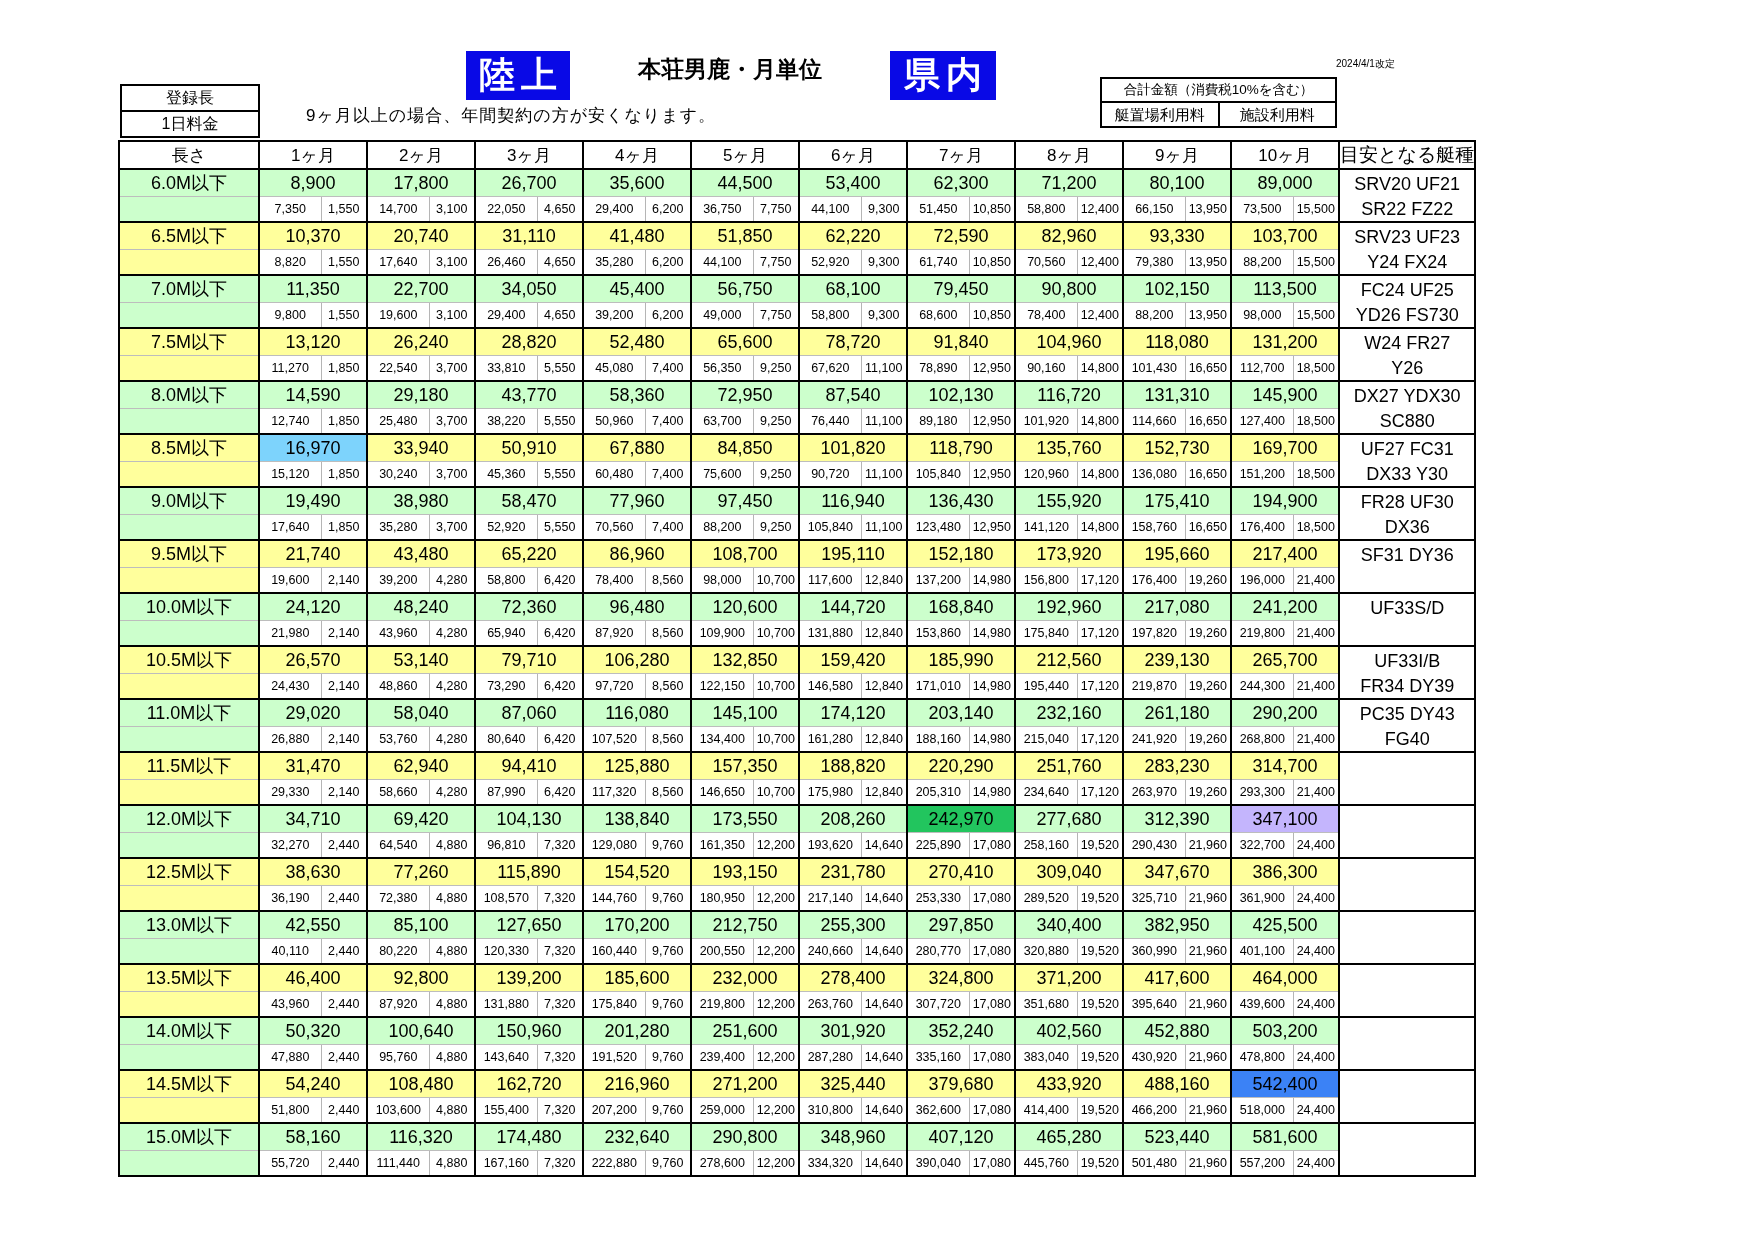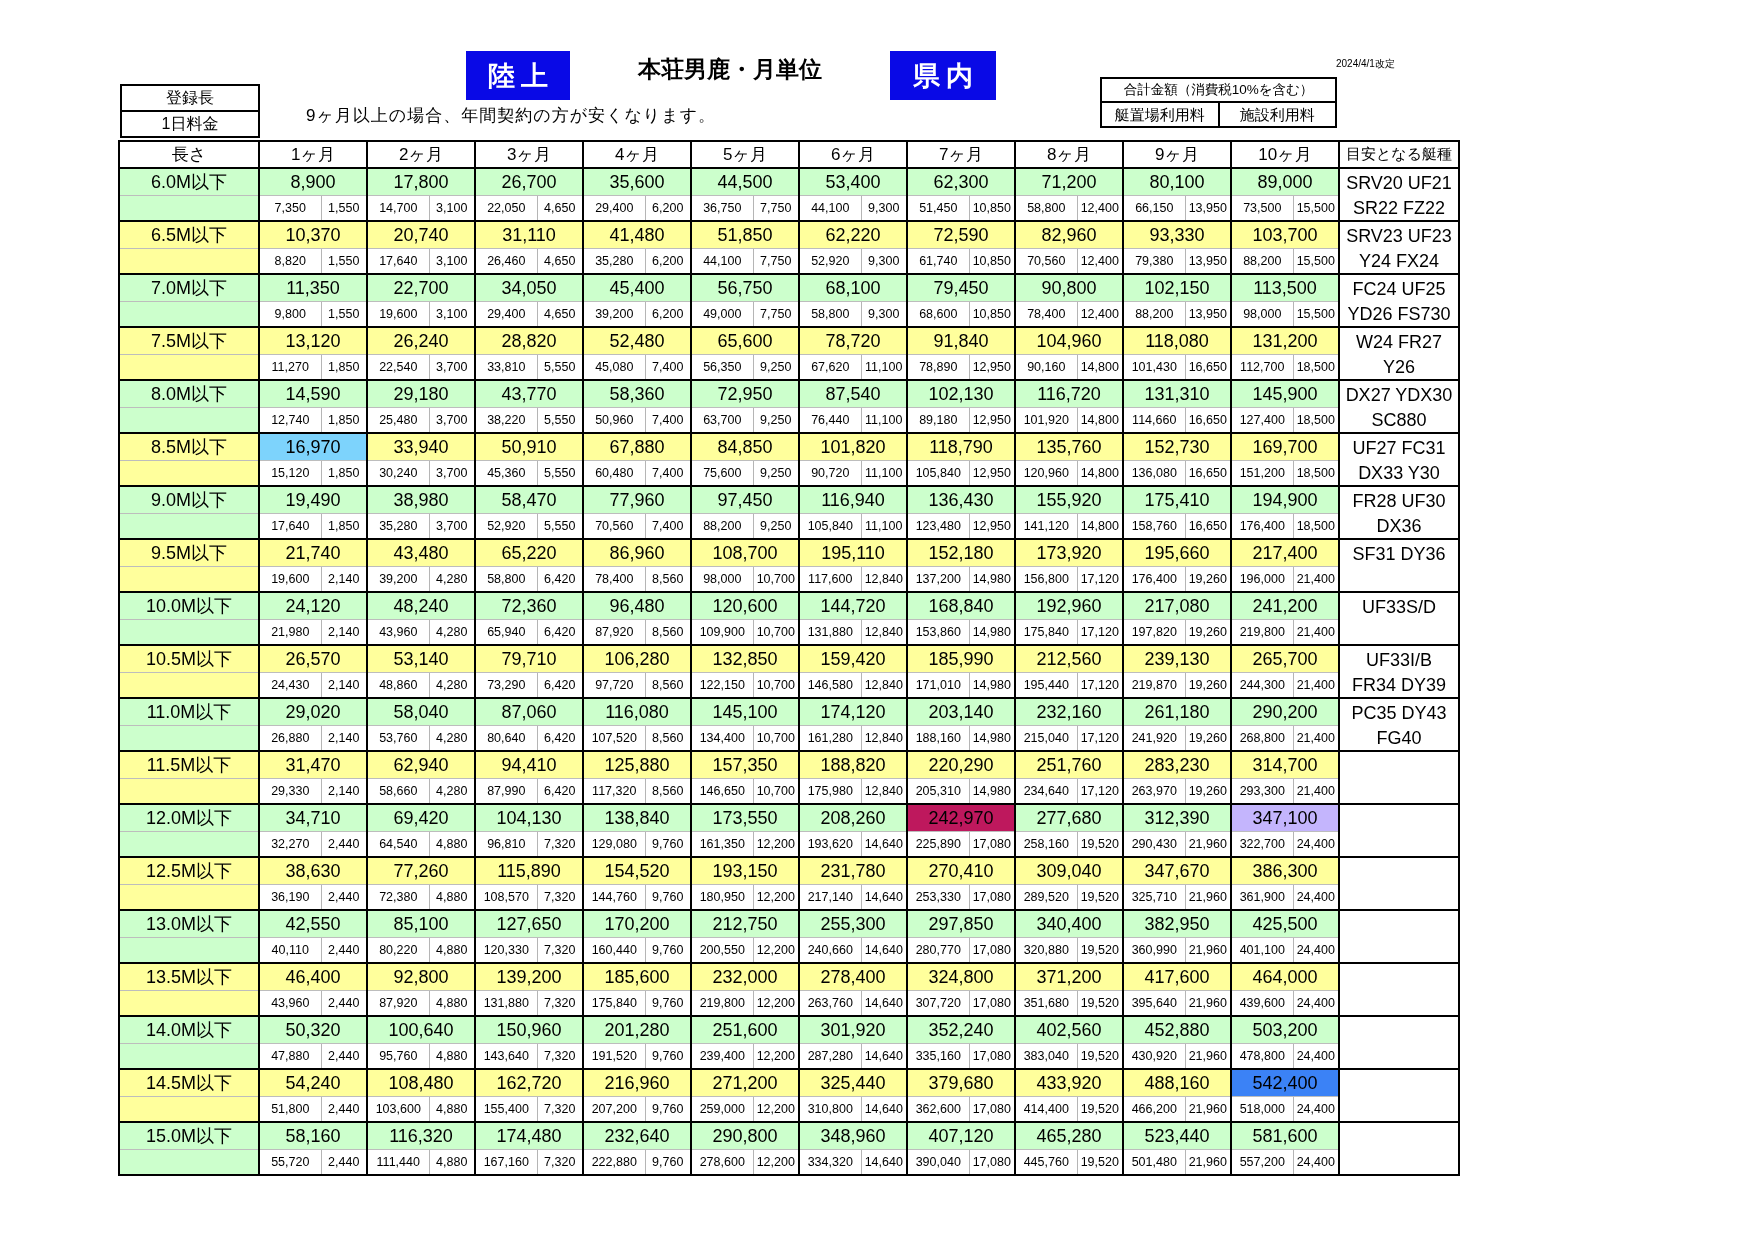--- a/index.html
+++ b/index.html
@@ -3,34 +3,34 @@
 <meta charset="utf-8">
 <style>
   html,body{margin:0;padding:0;}
   body{width:1754px;height:1239px;background:#fff;position:relative;
        font-family:"Liberation Sans","DejaVu Sans",sans-serif;color:#000;}
   .reg-box{position:absolute;left:120px;top:84px;width:136px;border:2px solid #000;background:#fff;}
   .reg-row{height:24px;line-height:24px;text-align:center;font-size:16px;}
   .reg-row.first{border-bottom:2px solid #000;}
   .note{position:absolute;left:306px;top:104px;font-size:17px;letter-spacing:1px;}
   .badge{position:absolute;color:#fff;display:flex;align-items:center;justify-content:center;
-         font-size:27px;font-weight:bold;letter-spacing:6px;padding-left:6px;box-sizing:border-box;}
+         font-size:36px;font-weight:bold;letter-spacing:6px;padding-left:6px;box-sizing:border-box;}
   .badge.land{left:466px;top:51px;width:104px;height:49px;}
   .badge.pref{left:890px;top:51px;width:106px;height:49px;}
   .title{position:absolute;left:585px;top:54px;width:290px;text-align:center;font-size:23px;font-weight:bold;}
   .revision{position:absolute;left:1336px;top:57px;font-size:10px;}
   .total-box{position:absolute;left:1100px;top:77px;width:233px;border:2px solid #000;background:#fff;}
   .total-title{height:22px;line-height:22px;text-align:center;font-size:13.5px;border-bottom:2px solid #000;}
   .total-split{display:flex;height:23px;}
   .total-split div{flex:1;text-align:center;line-height:23px;font-size:15px;}
   .total-split div.left{border-right:2px solid #000;}
 
   table.rates{position:absolute;left:118px;top:140px;border-collapse:collapse;table-layout:fixed;background:#fff;}
   table.rates th{border:2px solid #000;height:25px;font-size:17px;font-weight:normal;background:#fff;padding:0;white-space:nowrap;overflow:hidden;}
-  table.rates th.boat-h{font-size:15px;}
+  table.rates th.boat-h{font-size:19px;}
   table.rates td{padding:0;text-align:center;white-space:nowrap;overflow:hidden;}
   tr.main td{height:26px;font-size:18px;}
   tr.sub td{height:24px;font-size:12.5px;}
   td.lbl{border-left:2px solid #000;border-right:2px solid #000;border-top:2px solid #000;border-bottom:1px solid #bdbdbd;font-size:17px;}
   td.lbl2{border-left:2px solid #000;border-right:2px solid #000;border-bottom:2px solid #000;}
   td.tot{border-left:2px solid #000;border-top:2px solid #000;border-bottom:1px solid #bdbdbd;}
   td.moor{border-left:2px solid #000;border-right:1px solid #b5b5b5;border-bottom:2px solid #000;background:#fff;}
   td.fac{border-bottom:2px solid #000;background:#fff;}
   td.boat{border:2px solid #000;background:#fff;font-size:13.5px;}
   td.boat div.l1{height:26px;line-height:26px;}
@@ -581,21 +581,21 @@
         <td class="fac">21,400</td>
       </tr>
       <tr class="main">
         <td class="lbl" style="background:#ccffcc">12.0M以下</td>
         <td class="tot" colspan="2" style="background:#ccffcc">34,710</td>
         <td class="tot" colspan="2" style="background:#ccffcc">69,420</td>
         <td class="tot" colspan="2" style="background:#ccffcc">104,130</td>
         <td class="tot" colspan="2" style="background:#ccffcc">138,840</td>
         <td class="tot" colspan="2" style="background:#ccffcc">173,550</td>
         <td class="tot" colspan="2" style="background:#ccffcc">208,260</td>
-        <td class="tot" colspan="2" style="background:#be185d">242,970</td>
+        <td class="tot" colspan="2" style="background:#22c55e">242,970</td>
         <td class="tot" colspan="2" style="background:#ccffcc">277,680</td>
         <td class="tot" colspan="2" style="background:#ccffcc">312,390</td>
         <td class="tot" colspan="2" style="background:#c4b5fd">347,100</td>
         <td class="boat" rowspan="2">
           <div class="l1"></div>
           <div class="l2"></div>
         </td>
       </tr>
       <tr class="sub">
         <td class="lbl2" style="background:#ccffcc"></td>

